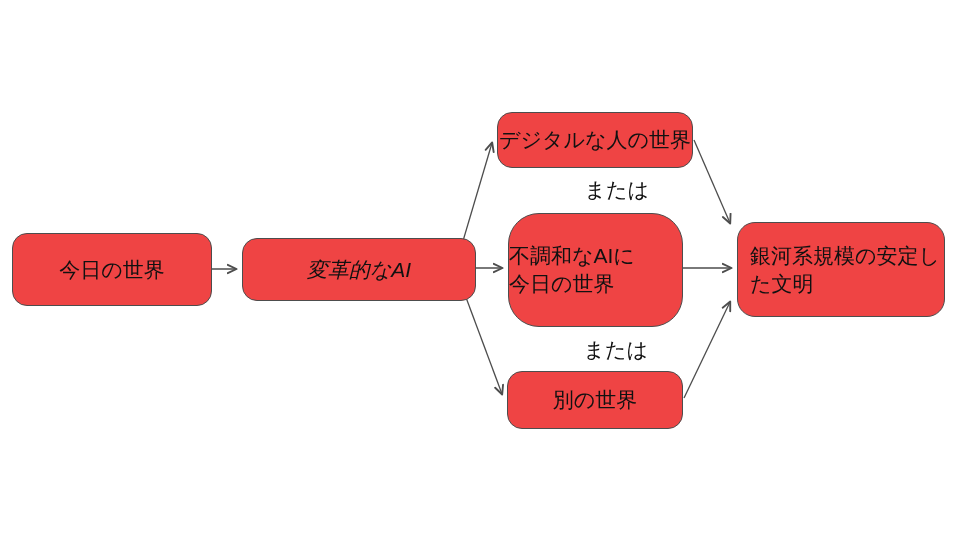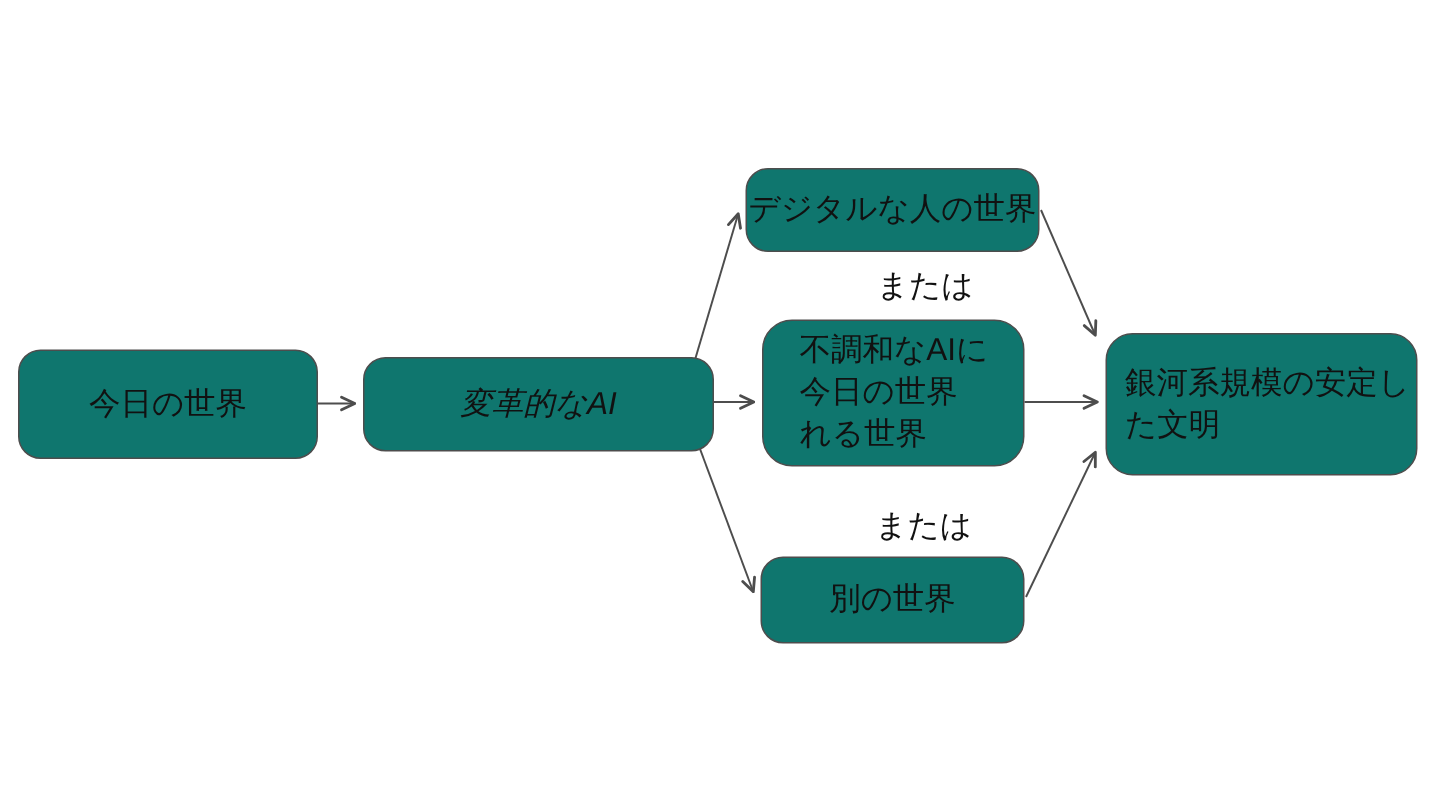--- a/index.html
+++ b/index.html
@@ -14,41 +14,41 @@
   }
   .edges {
     position: absolute;
     left: 0; top: 0;
     width: 960px; height: 540px;
     pointer-events: none;
   }
   .node {
     position: absolute;
     box-sizing: border-box;
-    background: #0f766e;
+    background: #ef4444;
     border: 1.4px solid #4d4d4d;
     border-radius: 15px;
     display: flex;
     align-items: center;
     justify-content: center;
     font-size: 21px;
     line-height: 1.33;
     text-align: center;
     white-space: nowrap;
   }
   .node.multiline {
     justify-content: flex-start;
     text-align: left;
   }
   .lines { display: block; }
   .ln { display: block; }
   #n-today        { left: 12px;  top: 233px; width: 200px; height: 73px; }
   #n-tai          { left: 242px; top: 238px; width: 234px; height: 63px; font-style: italic; }
   #n-digital      { left: 497px; top: 112px; width: 196px; height: 56px; }
-  #n-discordant   { left: 508px; top: 213px; width: 175px; height: 98px; padding-left: 24px; border-radius: 20px; }
+  #n-discordant   { left: 508px; top: 213px; width: 175px; height: 114px; border-radius: 31px; }
   #n-another      { left: 507px; top: 371px; width: 176px; height: 58px; }
   #n-galaxy       { left: 737px; top: 222px; width: 208px; height: 95px; padding-left: 12px; border-radius: 18px; }
   .or-label {
     position: absolute;
     width: 110px;
     font-size: 21px;
     text-align: right;
     white-space: nowrap;
   }
   #or-top    { left: 539px; top: 176px; }
@@ -83,21 +83,20 @@
   </div>
 
   <div class="node" id="n-digital">
     <span>デジタルな人の世界</span>
   </div>
 
   <div class="node multiline" id="n-discordant">
     <span class="lines">
       <span class="ln">不調和なAIに</span>
       <span class="ln">今日の世界</span>
-      <span class="ln">れる世界</span>
     </span>
   </div>
 
   <div class="node multiline" id="n-galaxy">
     <span class="lines">
       <span class="ln">銀河系規模の安定し</span>
       <span class="ln">た文明</span>
     </span>
   </div>
 

